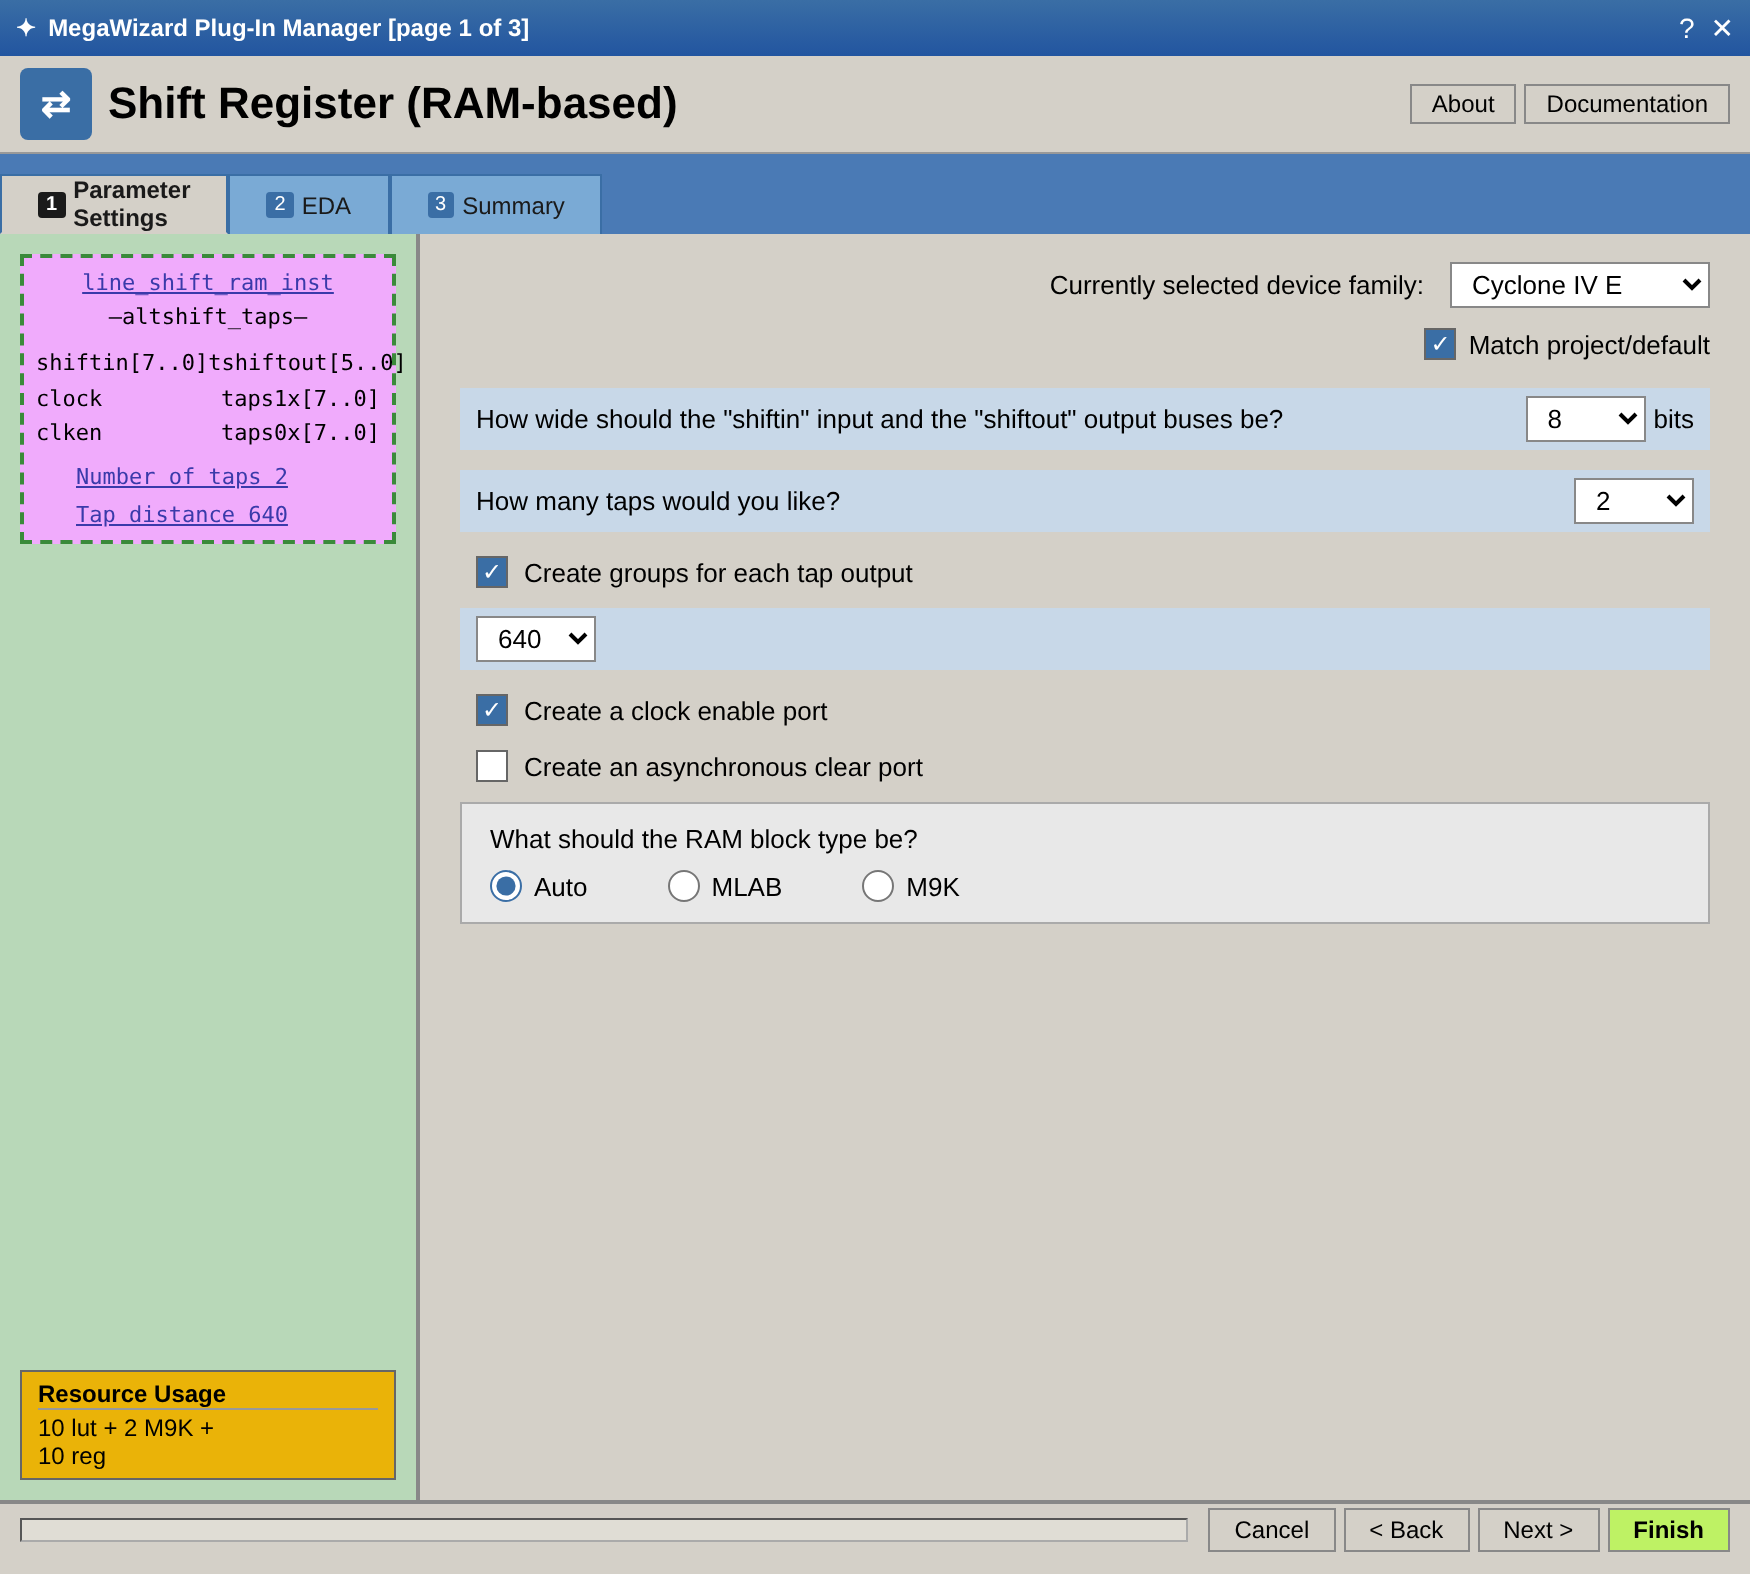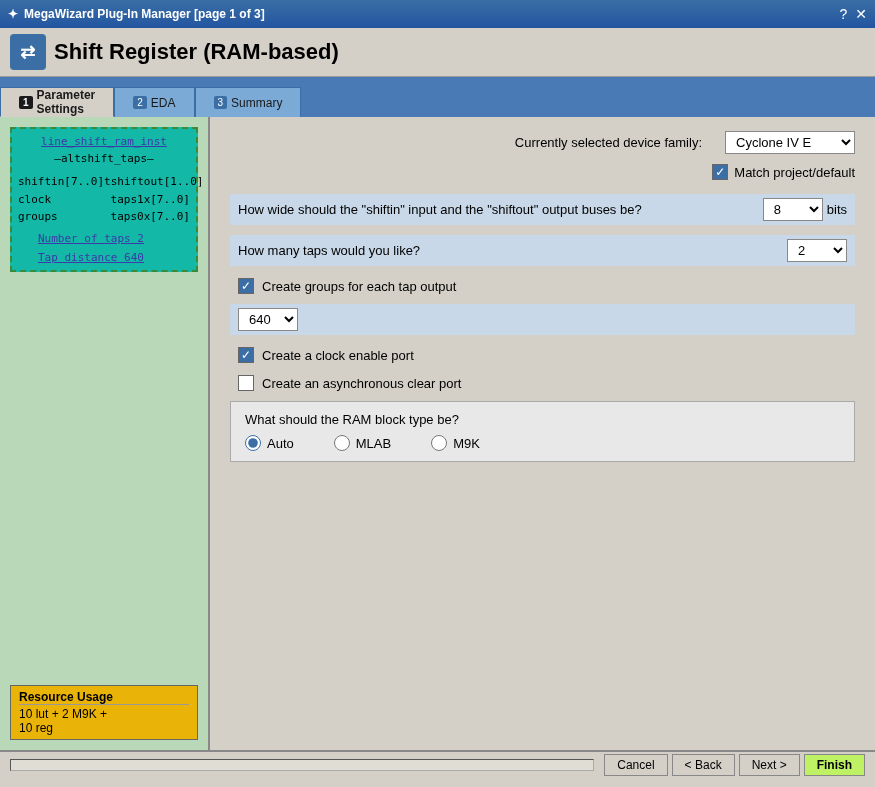--- a/index.html
+++ b/index.html
@@ -129,21 +129,21 @@
       min-width: 210px;
       background: #b8d8b8;
       border-right: 2px solid #888;
       padding: 10px;
       display: flex;
       flex-direction: column;
       justify-content: space-between;
     }
     .diagram-box {
       border: 2px dashed #3a8a3a;
-      background: #14b8a6;
+      background: #f0abfc;
       padding: 6px;
       font-size: 11px;
       font-family: monospace;
     }
     .diagram-title {
       color: #3a3aaa;
       text-decoration: underline;
       font-size: 11px;
       text-align: center;
       margin-bottom: 4px;
@@ -179,21 +179,21 @@
       flex: 1;
       padding: 14px 20px;
       background: #d4d0c8;
       overflow-y: auto;
     }
 
     .device-row {
       display: flex;
       align-items: center;
       justify-content: flex-end;
-      gap: 23px;
+      gap: 13px;
       margin-bottom: 10px;
     }
     .device-label {
       font-size: 13px;
     }
     .device-select {
       padding: 2px 6px;
       font-size: 13px;
       background: #fff;
       border: 1px solid #888;
@@ -339,20 +339,24 @@
   <div class="title-bar-controls">
     <span>?</span>
     <span>✕</span>
   </div>
 </div>
 
 <div class="header">
   <div class="header-title">
     <div class="header-icon">⇄</div>
     <span>Shift Register (RAM-based)</span>
+  </div>
+  <div class="header-buttons">
+    <button class="header-btn">About</button>
+    <button class="header-btn">Documentation</button>
   </div>
 </div>
 
 <div class="separator-line"></div>
 
 <div class="tabs-bar">
   <div class="tab active">
     <span class="tab-number">1</span>
     <span>Parameter<br>Settings</span>
   </div>
@@ -368,28 +372,28 @@
 
 <div class="main-content">
 
   <div class="left-panel">
     <div>
       <div class="diagram-box">
         <div class="diagram-title">line_shift_ram_inst</div>
         <div style="text-align:center; font-size:11px; margin-bottom:8px;">—altshift_taps—</div>
         <div class="diagram-row">
           <span>shiftin[7..0]</span>
-          <span>tshiftout[1..0]</span>
+          <span>tshiftout[5..0]</span>
         </div>
         <div class="diagram-row">
           <span>clock</span>
           <span>taps1x[7..0]</span>
         </div>
         <div class="diagram-row">
-          <span>groups</span>
+          <span>clken</span>
           <span>taps0x[7..0]</span>
         </div>
         <div class="diagram-notes">Number of taps 2</div>
         <div class="diagram-notes">Tap distance 640</div>
       </div>
     </div>
     <div class="resource-box">
       <div class="resource-title">Resource Usage</div>
       <div>10 lut + 2 M9K +</div>
       <div>10 reg</div>

